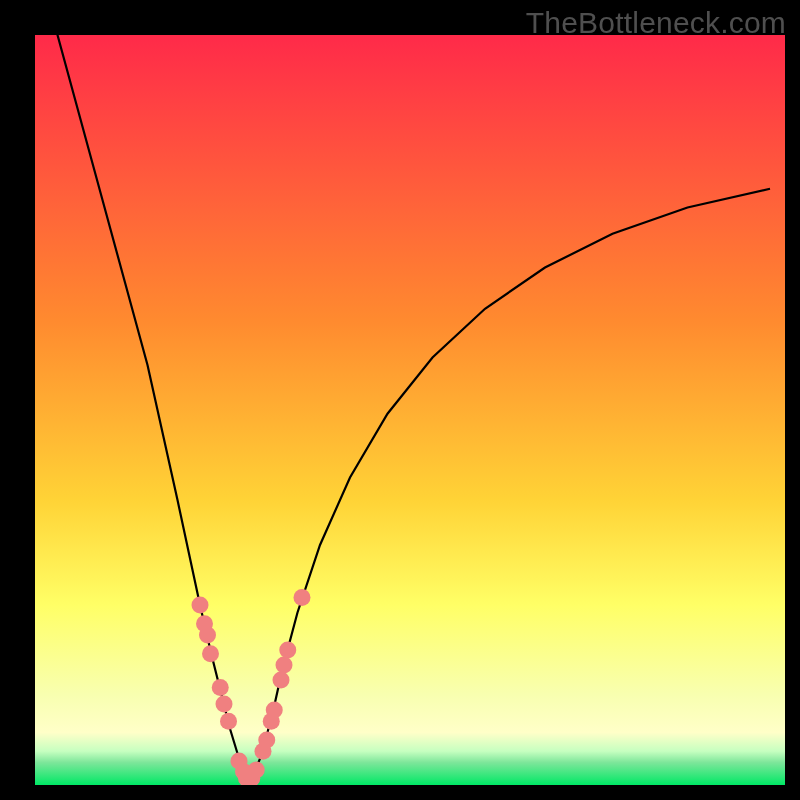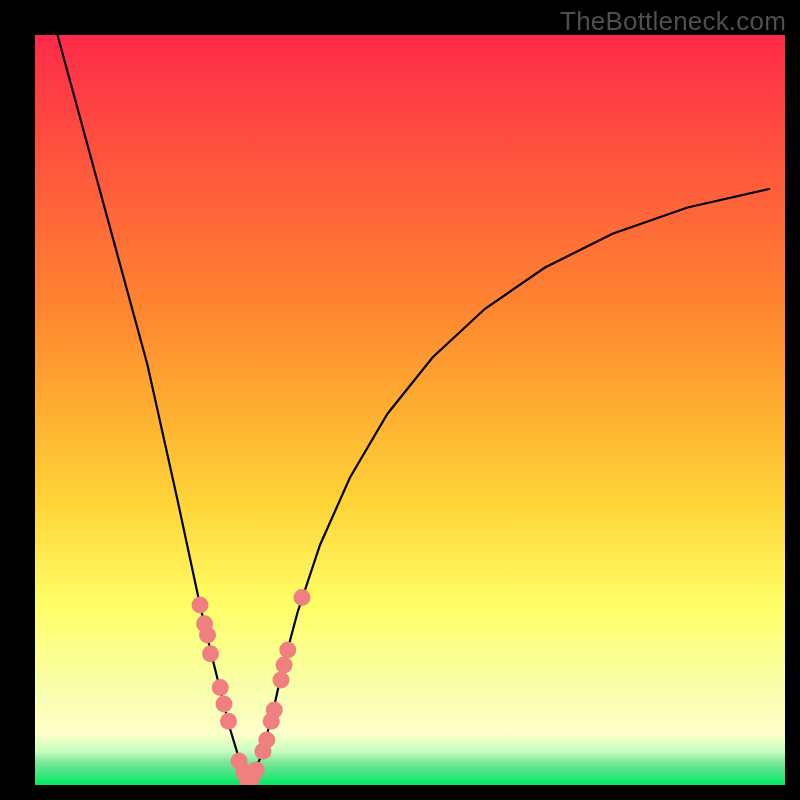--- a/index.html
+++ b/index.html
@@ -25,21 +25,21 @@
     top: 35px;
     width: 750px;
     height: 750px;
     
   }
   .watermark {
     position: absolute;
     top: 6px;
     right: 14px;
     color: #4f4f4f;
-    font-size: 26px;
+    font-size: 30px;
     font-weight: 500;
     letter-spacing: 0.2px;
     font-family: Arial, Helvetica, sans-serif;
   }
   svg.curve {
     position: absolute;
     left: 0;
     top: 0;
   }
 </style>

